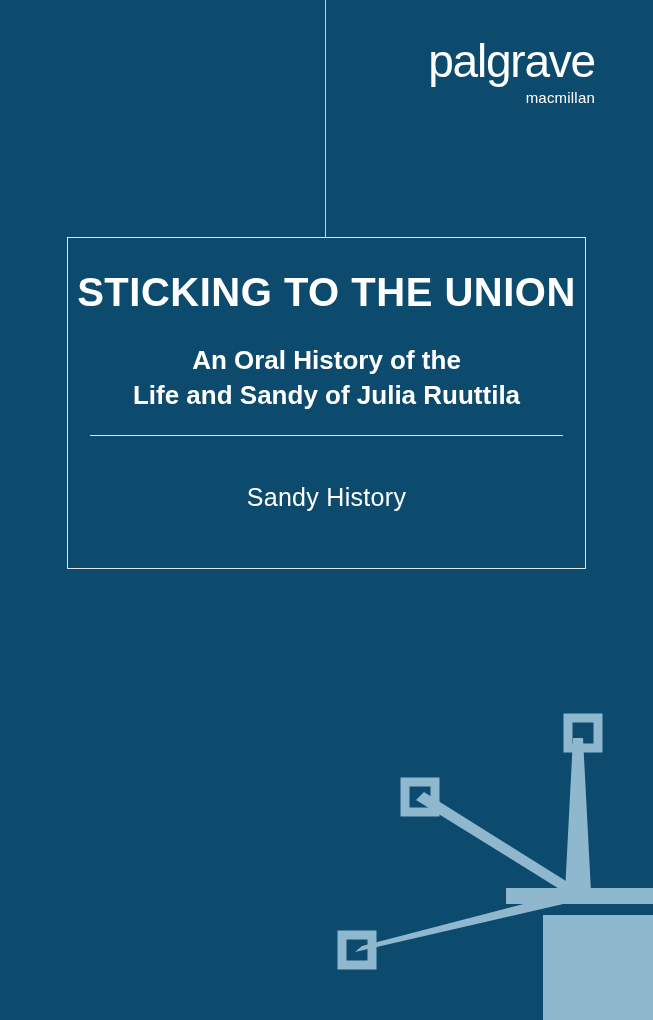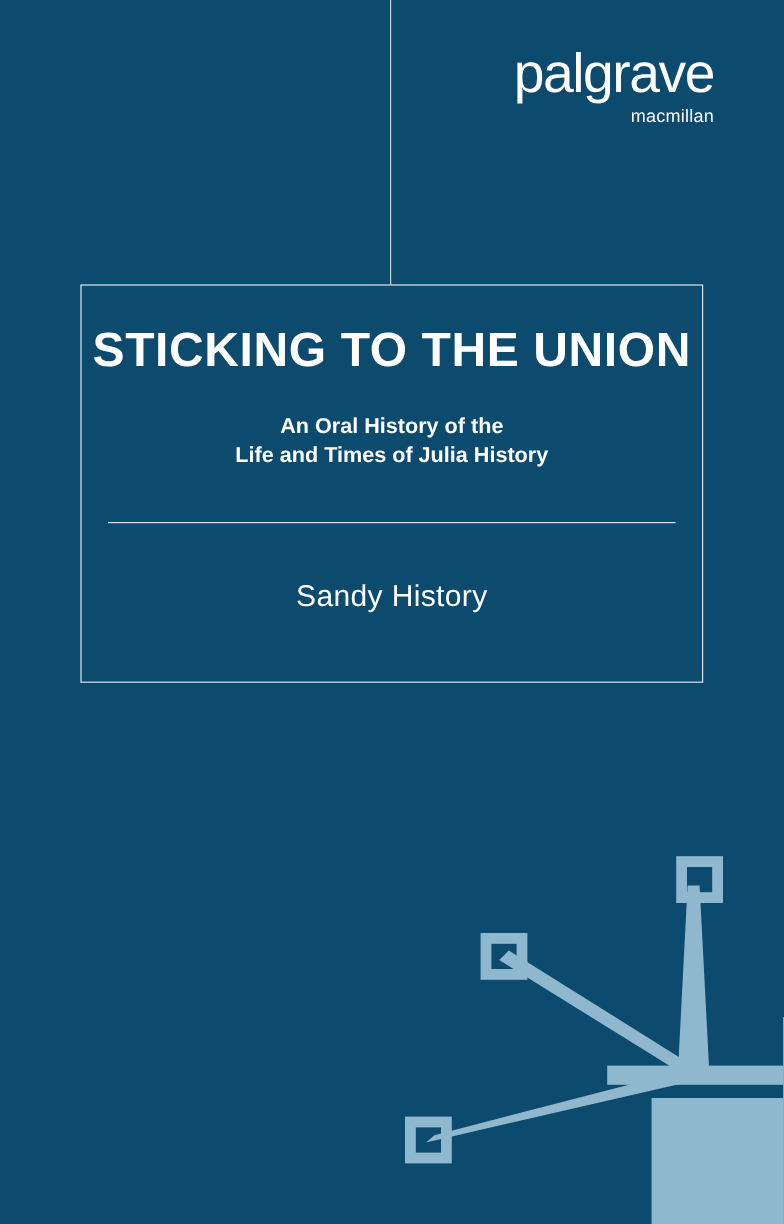--- a/index.html
+++ b/index.html
@@ -71,21 +71,21 @@
     font-size: 40px;
     font-weight: 700;
     letter-spacing: 0.5px;
   }
   .subtitle {
     position: absolute;
     left: 0;
     right: 0;
     top: 105px;
     text-align: center;
-    font-size: 18px;
+    font-size: 26px;
     font-weight: 700;
     line-height: 1.35;
   }
   .divider {
     position: absolute;
     left: 22px;
     right: 22px;
     top: 197px;
     height: 1px;
     background: rgba(255,255,255,0.85);
@@ -120,21 +120,21 @@
 
   <div class="publisher">
     <span class="publisher-name">palgrave</span>
     <span class="publisher-sub">macmillan</span>
   </div>
 
   <div class="title-frame">
     <div class="main-title">STICKING TO THE UNION</div>
     <div class="subtitle">
       <div>An Oral History of the</div>
-      <div>Life and Times of Julia History</div>
+      <div>Life and Sandy of Julia Ruuttila</div>
     </div>
     <div class="divider"></div>
     <div class="author">Sandy History</div>
   </div>
 
   <div class="graphic">
     <svg width="333" height="320" viewBox="0 0 333 320" xmlns="http://www.w3.org/2000/svg">
       <g fill="#8fb8cf">
 
         <polygon points="253,38 263,38 271,192 245,192"></polygon>

